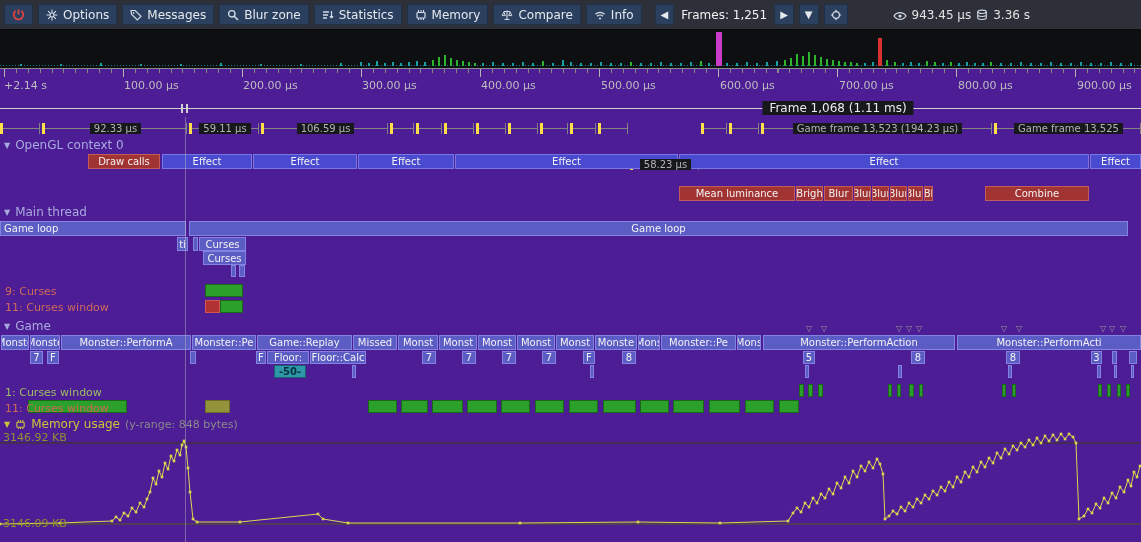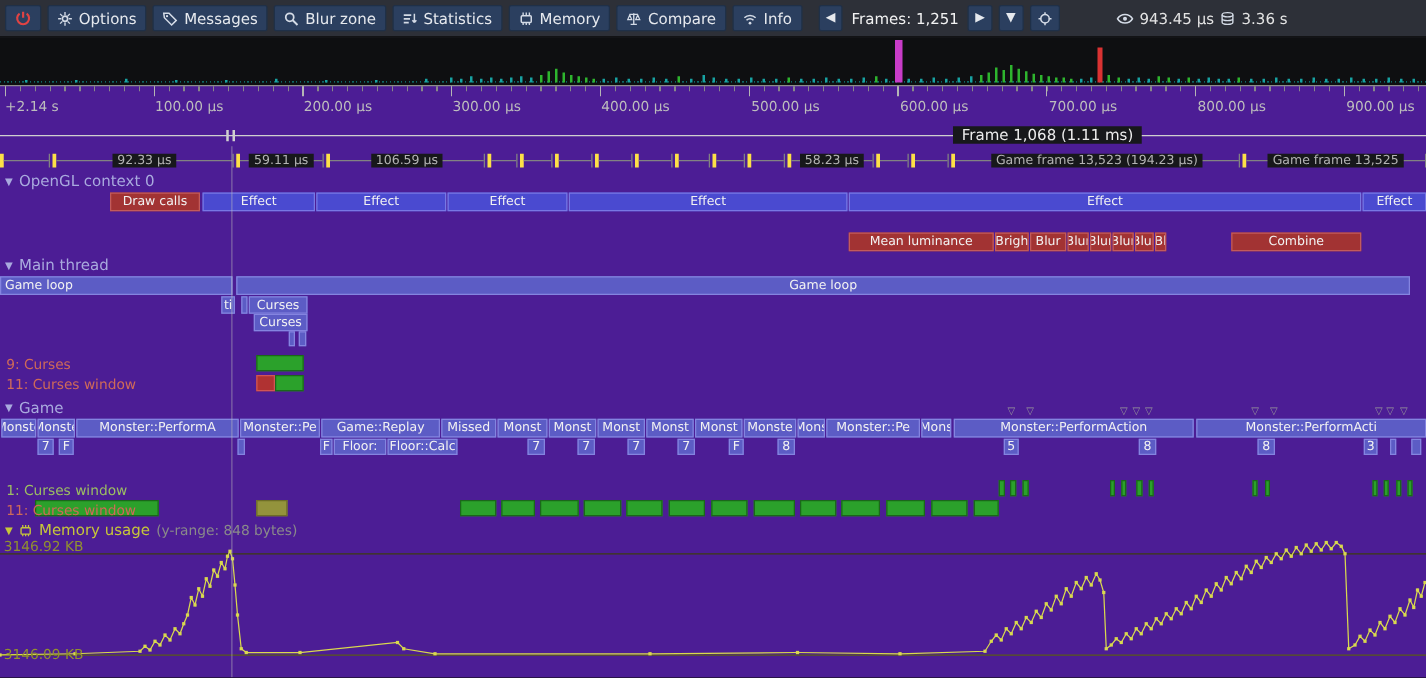--- a/index.html
+++ b/index.html
@@ -9,21 +9,21 @@
   .toolbar{position:absolute;top:0;left:0;right:0;height:29px;background:#2d3038;
            border-bottom:1px solid #0a0a0a;display:flex;align-items:center;gap:5px;
            padding:0 4px;z-index:9;}
   .tbtn{display:inline-flex;align-items:center;gap:5px;height:21px;padding:0 7px;
         background:#2b3f5f;border:1px solid #1f3048;border-radius:2px;color:#e6e9ee;
         font-size:12px;font-family:inherit;cursor:pointer;white-space:nowrap;}
   .tbtn.nav{padding:0 5px;font-size:10px;}
   .tbtn .glyph{font-size:10px;line-height:1;}
   .frames{color:#f2f2f2;font-size:12px;margin:0 2px;white-space:nowrap;}
   .stat{display:inline-flex;align-items:center;gap:5px;font-size:12px;color:#e3e3e3;white-space:nowrap;}
-  .stat.first{margin-left:40px;}
+  .stat.first{margin-left:40px;align-items:flex-end;}
   .navgroup-gap{margin-left:8px;}
   
   .hist{position:absolute;top:29px;left:0;right:0;height:39px;background:#0e0f11;}
   .hist-baseline{position:absolute;left:0;right:0;bottom:2px;height:1px;
     background:repeating-linear-gradient(90deg,#0e8585 0 1px,transparent 1px 3px);}
   .hbar{position:absolute;bottom:2px;width:2px;}
   
   .axis{position:absolute;top:68px;left:0;right:0;height:30px;border-top:1px solid #8c8c8c;}
   .tick-s{position:absolute;top:0;left:4px;right:0;height:4px;
     background:repeating-linear-gradient(90deg,#888 0 1px,transparent 1px 11.9px);}
@@ -305,21 +305,21 @@
           <span class="seg-lbl">106.59 μs</span>
         </div>
         <div class="seg" style="left: 390px; width: 24px;"></div>
         <div class="seg" style="left: 416px; width: 26px;"></div>
         <div class="seg" style="left: 444px; width: 30px;"></div>
         <div class="seg" style="left: 476px; width: 30px;"></div>
         <div class="seg" style="left: 508px; width: 30px;"></div>
         <div class="seg" style="left: 540px; width: 28px;"></div>
         <div class="seg" style="left: 570px; width: 26px;"></div>
         <div class="seg" style="left: 598px; width: 30px;"></div>
-        <div class="seg" style="left: 630px; width: 69px;">
+        <div class="seg" style="left: 630px; width: 69px; margin-top: 36px;">
           <span class="seg-lbl">58.23 μs</span>
         </div>
         <div class="seg" style="left: 701px; width: 26px;"></div>
         <div class="seg" style="left: 729px; width: 30px;"></div>
         <div class="seg" style="left: 761px; width: 231px;">
           <span class="seg-lbl">Game frame 13,523 (194.23 μs)</span>
         </div>
         <div class="seg" style="left: 994px; width: 147px;">
           <span class="seg-lbl">Game frame 13,525</span>
         </div>
@@ -582,20 +582,31 @@
         <div class="zbar c-p" style="left: 542px; width: 14px;">7</div>
         <div class="zbar c-p" style="left: 583px; width: 12px;">F</div>
         <div class="zbar c-p" style="left: 622px; width: 14px;">8</div>
         <div class="zbar c-p" style="left: 803px; width: 12px;">5</div>
         <div class="zbar c-p" style="left: 911px; width: 14px;">8</div>
         <div class="zbar c-p" style="left: 1006px; width: 14px;">8</div>
         <div class="zbar c-p" style="left: 1091px; width: 11px;">3</div>
         <div class="zbar c-p" style="left: 1112px; width: 5px;"></div>
         <div class="zbar c-p" style="left: 1129px; width: 8px;"></div>
       </div>
+      <div class="zrow" style="top: 365px; height: 13px;">
+        <div class="zbar c-t" style="left: 274px; width: 32px;">-50-</div>
+        <div class="zbar c-p" style="left: 352px; width: 4px;"></div>
+        <div class="zbar c-p" style="left: 590px; width: 4px;"></div>
+        <div class="zbar c-p" style="left: 805px; width: 4px;"></div>
+        <div class="zbar c-p" style="left: 898px; width: 4px;"></div>
+        <div class="zbar c-p" style="left: 1008px; width: 4px;"></div>
+        <div class="zbar c-p" style="left: 1097px; width: 4px;"></div>
+        <div class="zbar c-p" style="left: 1114px; width: 3px;"></div>
+        <div class="zbar c-p" style="left: 1131px; width: 3px;"></div>
+      </div>
       <div class="zrow" style="top: 384px; height: 13px;">
         <div class="zbar c-g" style="left: 799px; width: 5px;"></div>
         <div class="zbar c-g" style="left: 808px; width: 5px;"></div>
         <div class="zbar c-g" style="left: 818px; width: 5px;"></div>
         <div class="zbar c-g" style="left: 888px; width: 4px;"></div>
         <div class="zbar c-g" style="left: 897px; width: 4px;"></div>
         <div class="zbar c-g" style="left: 909px; width: 5px;"></div>
         <div class="zbar c-g" style="left: 919px; width: 4px;"></div>
         <div class="zbar c-g" style="left: 1002px; width: 4px;"></div>
         <div class="zbar c-g" style="left: 1012px; width: 4px;"></div>

